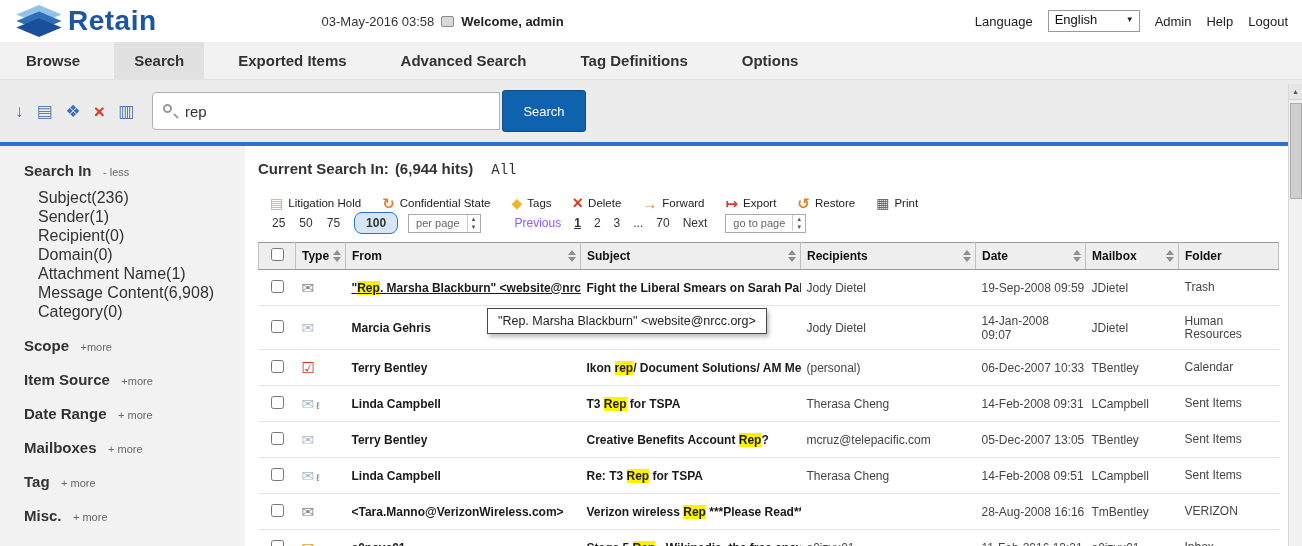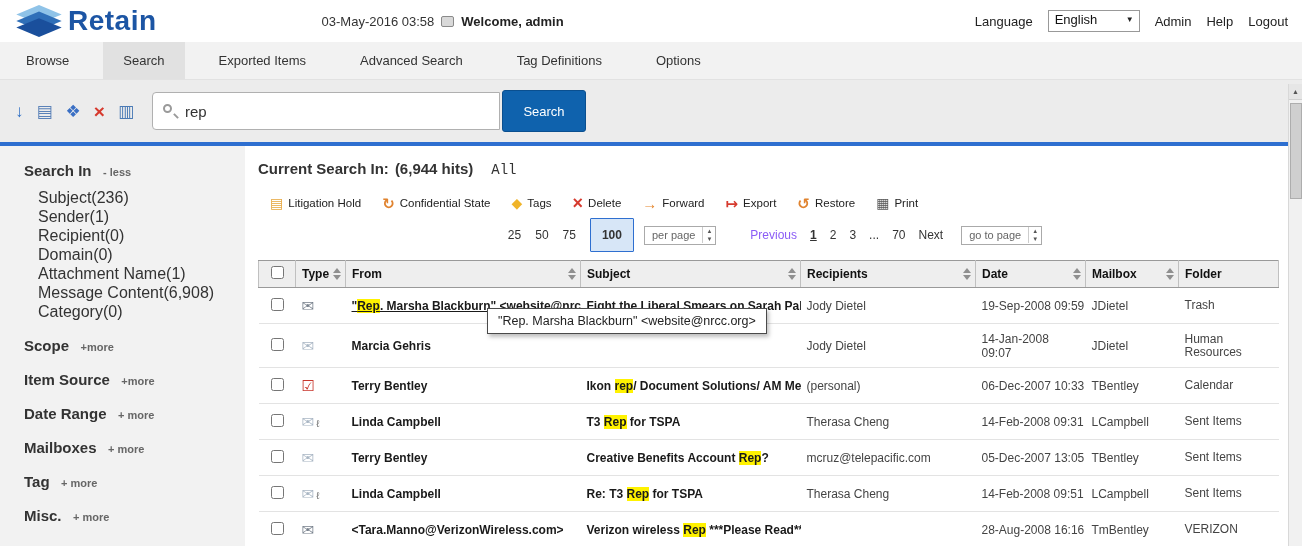--- a/index.html
+++ b/index.html
@@ -15,21 +15,21 @@
   .header-center{display:flex;align-items:center;gap:7px;margin-left:165px;font-size:13px;color:#333;}
   .welcome{font-weight:bold;color:#222;}
   .user-icon{display:inline-block;width:13px;height:11px;border:1px solid #8a8a8a;background:#d9d9d9;border-radius:2px;}
   .header-right{margin-left:auto;display:flex;align-items:center;gap:15px;font-size:13px;color:#222;}
   .lang-select{width:92px;height:22px;border:1px solid #999;background:#fff;display:flex;align-items:center;justify-content:space-between;padding:0 5px 3px 6px;font-size:13px;color:#111;}
   .lang-caret{font-size:8px;color:#222;}
   .hlink{color:#222;}
 
   
   .tabbar{position:absolute;top:42px;left:0;width:100%;height:38px;background:#f2f2f2;display:flex;align-items:stretch;padding-left:6px;border-bottom:1px solid #e2e2e2;}
-  .tab{padding:0 20px;display:flex;align-items:center;font-size:13px;font-weight:normal;color:#333;margin-right:14px;}
+  .tab{padding:0 20px;display:flex;align-items:center;font-size:15px;font-weight:bold;color:#333;margin-right:14px;}
   .tab.active{background:#e1e1e1;}
 
   
   .toolbar{position:absolute;top:80px;left:0;width:100%;height:62px;background:#ececec;display:flex;align-items:center;padding:0 15px;}
   .tool-icons{display:flex;align-items:center;gap:13px;margin-right:18px;}
   .tool-icons .ticon{font-size:17px;font-weight:bold;line-height:1;}
   .ticon.c1{color:#2f6fc4;}
   .ticon.c2{color:#5b82b8;}
   .ticon.c3{color:#3a6fc4;}
   .ticon.c4{color:#d63a2e;font-size:19px;}
@@ -40,21 +40,21 @@
   .mag{position:absolute;left:11px;top:12px;width:9px;height:9px;border:2px solid #9a9a9a;border-radius:50%;}
   .mag::after{content:"";position:absolute;left:8px;top:9px;width:6px;height:2px;background:#9a9a9a;transform:rotate(45deg);}
   .search-btn{width:84px;height:42px;background:#0f62ad;color:#fff;border:1px solid #0a4f8f;border-radius:3px;font-size:13px;margin-left:2px;font-family:"Liberation Sans","DejaVu Sans",sans-serif;}
 
   .blueline{position:absolute;top:142px;left:0;width:1288px;height:4px;background:#2e6fd0;}
 
   
   .bodywrap{position:absolute;top:146px;left:0;width:1288px;height:400px;display:flex;}
   .sidebar{width:245px;background:#f2f2f2;padding:16px 0 0 24px;flex-shrink:0;}
   .side-head{font-size:15px;font-weight:bold;color:#333;margin-top:36px;}
-  .side-toggle{font-size:11px;font-weight:bold;color:#666;margin-left:7px;}
+  .side-toggle{font-size:11px;font-weight:normal;color:#666;margin-left:7px;}
   .side-items{margin:8px 0 14px 14px;font-size:16px;color:#333;line-height:19px;list-style:none;}
   .side-group{margin-bottom:16px;}
 
   .main{flex:1;position:relative;background:#fff;padding:14px 0 0 13px;overflow:hidden;}
   .result-title{display:flex;align-items:baseline;font-size:15px;color:#333;}
   .rt-bold{font-weight:bold;}
   .rt-hits{font-weight:bold;margin-left:6px;}
   .rt-all{margin-left:18px;font-size:14px;font-family:Liberation Mono, monospace;}
 
   .actions{display:flex;align-items:center;gap:21px;margin-top:16px;padding-left:12px;}
@@ -62,23 +62,23 @@
   .aicon{font-size:14px;font-weight:bold;line-height:1;}
   .ai-lh{color:#e6a53a;}
   .ai-cs{color:#e0832f;font-size:15px;}
   .ai-tg{color:#f0b429;}
   .ai-dl{color:#d63a2e;font-size:18px;}
   .ai-fw{color:#e5872f;font-size:15px;}
   .ai-ex{color:#d63a2e;font-size:15px;}
   .ai-rs{color:#e0832f;font-size:15px;}
   .ai-pr{color:#555;}
 
-  .pagerow{display:flex;align-items:center;justify-content:center;margin-top:6px;padding-right:10px;font-size:12px;color:#333;}
+  .pagerow{display:flex;align-items:center;justify-content:flex-start;padding-right:10px;font-size:12px;color:#333;}
   .psize{margin-left:14px;}
-  .psize.active{background:#d7e6f7;border:1px solid #2e6fd0;padding:9px 11px;font-weight:bold;border-radius:1px;}
+  .psize.active{background:#d7e6f7;border:1px solid #2e6fd0;padding:3px 11px;font-weight:bold;border-radius:8px;}
   .combo{background:#fff;border:1px solid #aaa;display:flex;align-items:center;height:19px;padding-left:7px;color:#666;font-size:11px;margin-left:10px;}
   .spin{display:flex;flex-direction:column;margin-left:7px;border-left:1px solid #ccc;}
   .spin span{font-size:6px;line-height:6px;padding:1px 3px;color:#555;}
   .pager{display:flex;align-items:center;margin-left:34px;}
   .pg{margin-left:13px;color:#333;}
   .pg-prev{color:#8b5cf6;margin-left:0;}
   .pg.current{font-weight:bold;text-decoration:underline;}
   .goto{margin-left:18px;}
 
   

